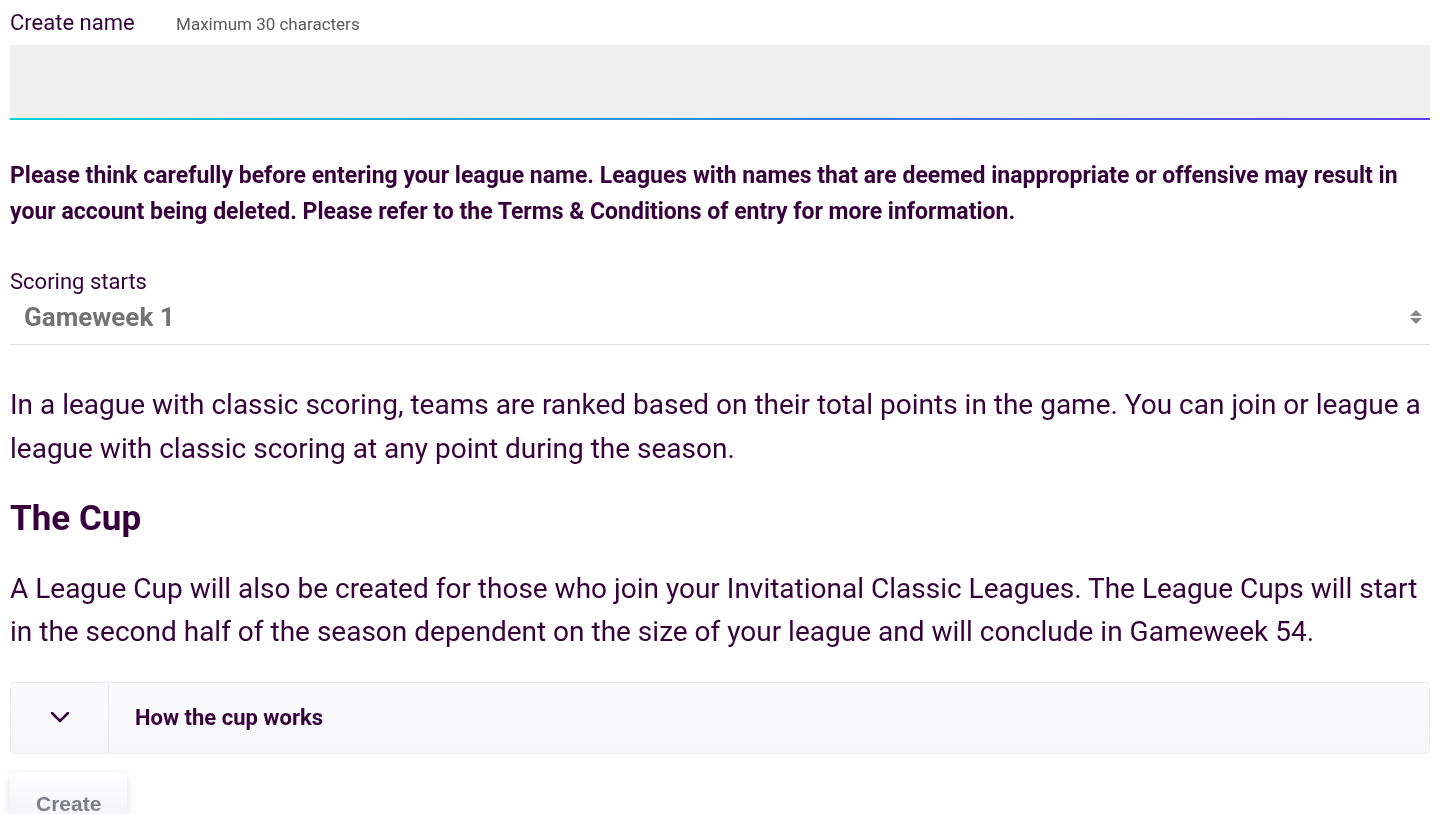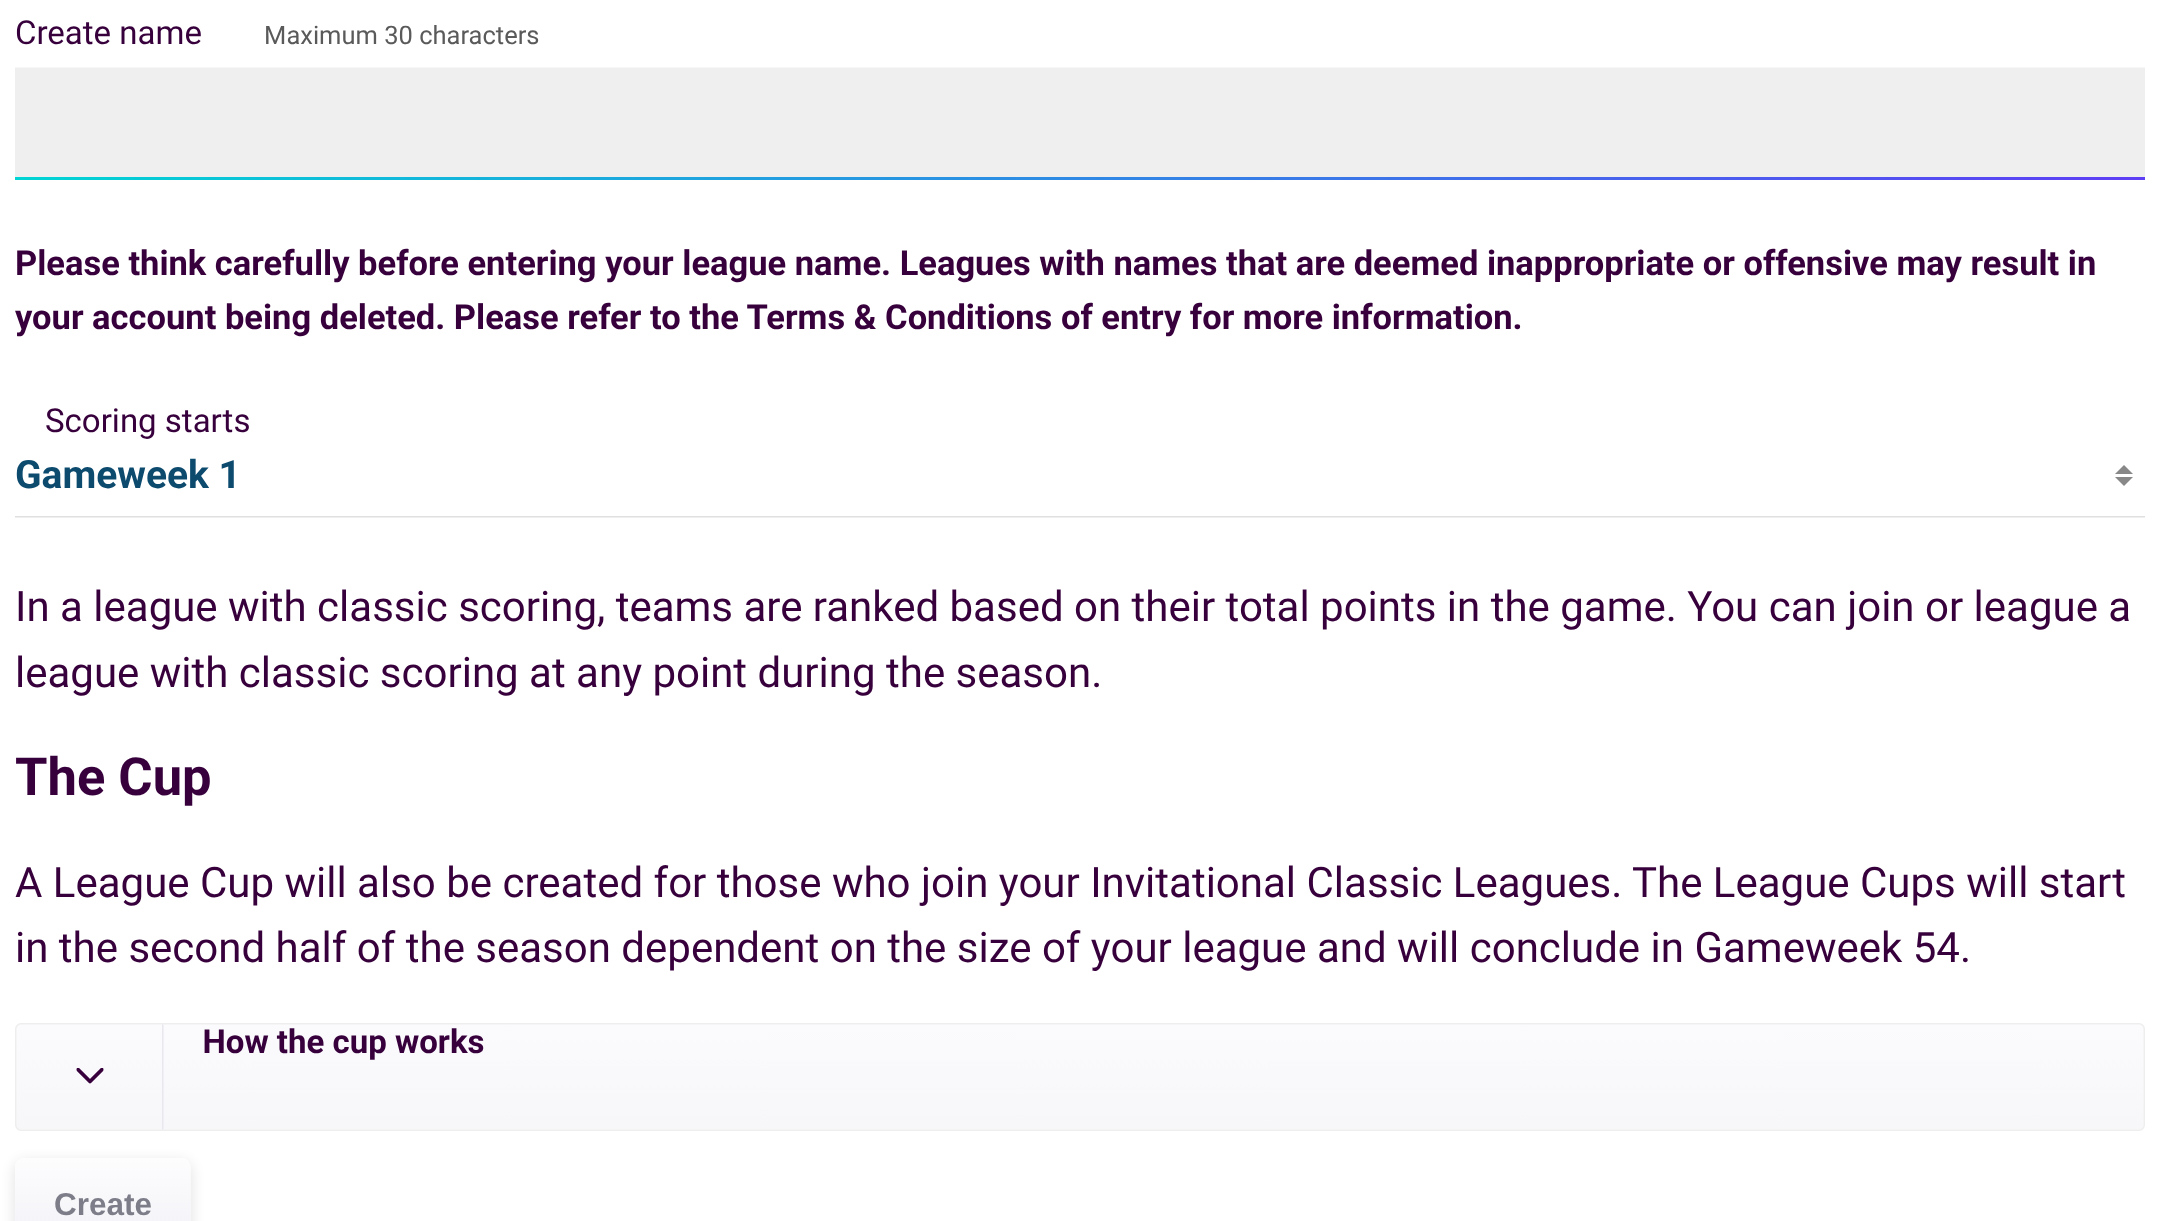--- a/index.html
+++ b/index.html
@@ -43,36 +43,36 @@
       line-height: 1.55;
       color: #37003c;
       margin-bottom: 40px;
       font-weight: 700;
     }
     .scoring-label {
       font-size: 22px;
       color: #37003c;
       margin-bottom: 8px;
       font-weight: 400;
-      margin-left: 20px;
     }
     .select-wrapper {
       position: relative;
       display: flex;
       align-items: center;
       justify-content: space-between;
       border-bottom: 1px solid #e0e0e0;
       padding-bottom: 12px;
       margin-bottom: 38px;
       cursor: pointer;
     }
     .select-value {
       font-size: 26px;
       font-weight: 700;
-      color: #0c4a6e;
+      color: #737373;
+      margin-left: 14px;
     }
     .sort-arrows {
       display: flex;
       flex-direction: column;
       gap: 2px;
       margin-right: 8px;
     }
     .arrow-up {
       width: 0;
       height: 0;
@@ -95,21 +95,21 @@
       font-weight: 400;
     }
     .section-heading {
       font-size: 35px;
       font-weight: 700;
       color: #37003c;
       margin-bottom: 28px;
     }
     .accordion {
       display: flex;
-      align-items: flex-start;
+      align-items: center;
       background: linear-gradient(to bottom, #fbfbfd, #f7f7fa);
       border: 1px solid #eee;
       border-radius: 4px;
       margin-bottom: 18px;
       cursor: pointer;
       height: 72px;
     }
     .accordion-icon-box {
       width: 98px;
       height: 100%;

